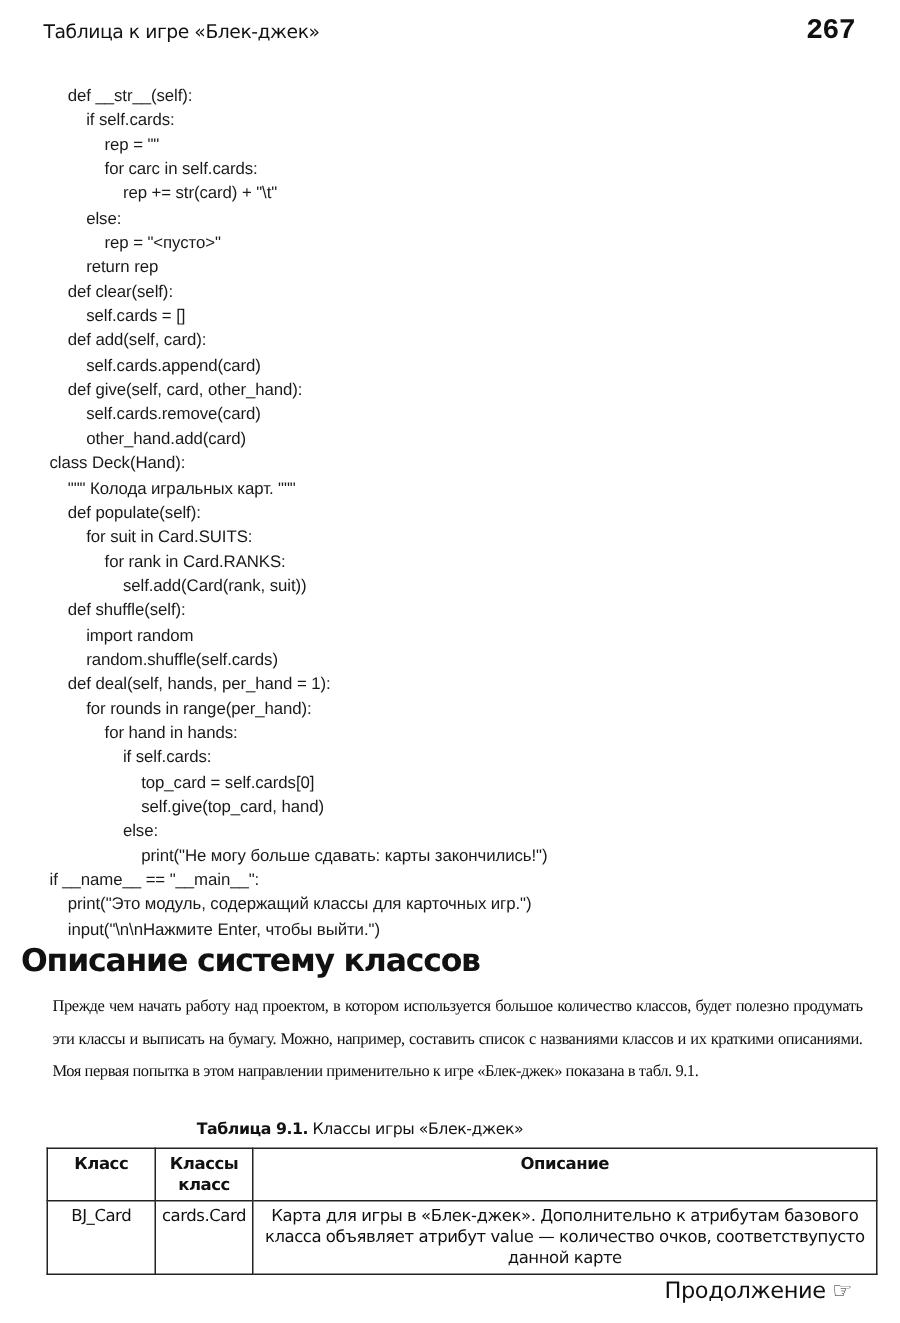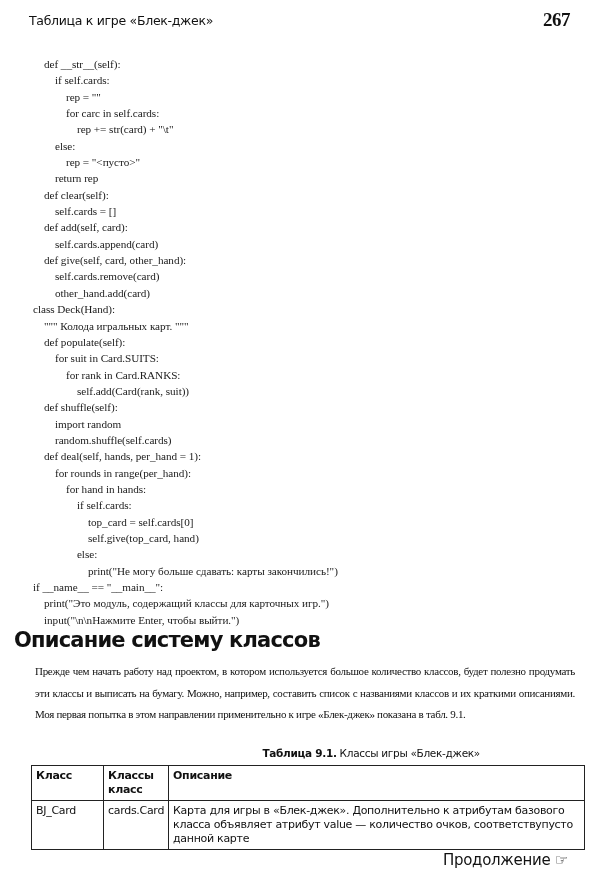--- a/index.html
+++ b/index.html
@@ -3,49 +3,49 @@
   <meta charset="utf-8">
   <style>
     html, body { margin: 0; padding: 0; background: #ffffff; }
     body { width: 600px; height: 882px; position: relative; overflow: hidden; color: #111; }
     .running-head {
       position: absolute; left: 29px; top: 13px;
       font-family: "DejaVu Sans", sans-serif; font-size: 12.5px; letter-spacing: -0.3px;
     }
     .page-number {
       position: absolute; right: 30px; top: 9px;
-      font-family: Liberation Serif, serif; font-weight: bold; font-size: 19px; letter-spacing: -0.5px;
+      font-family: Liberation Mono, monospace; font-weight: bold; font-size: 19px; letter-spacing: -0.5px;
     }
     .code {
       position: absolute; left: 33px; top: 56px; margin: 0;
-      font-family: Liberation Serif, serif; font-size: 11.2px; line-height: 16.35px;
+      font-family: Liberation Sans, sans-serif; font-size: 11.2px; line-height: 16.35px;
       letter-spacing: -0.05px; white-space: pre; color: #1a1a1a;
     }
     .code .line { display: block; height: 16.35px; }
     .section-title {
       position: absolute; left: 14px; top: 628px; margin: 0;
       font-family: "DejaVu Sans", sans-serif; font-weight: bold; font-size: 21px; letter-spacing: -0.8px;
     }
     .body-text {
       position: absolute; left: 35px; top: 661px; width: 540px; margin: 0;
       font-family: "Liberation Serif", serif; font-size: 11px; line-height: 21.5px;
       text-align: justify; letter-spacing: -0.3px;
     }
     .table-caption {
-      position: absolute; left: 0; width: 480px; top: 747px; text-align: right;
+      position: absolute; left: 0; width: 480px; top: 747px; text-align: center;
       font-family: "DejaVu Sans", sans-serif; font-size: 10.5px; letter-spacing: -0.3px;
     }
     .table-caption .cap-label { font-weight: bold; }
     table.classes {
       position: absolute; left: 31px; top: 765px; width: 554px;
       border-collapse: collapse; font-family: "DejaVu Sans", sans-serif; font-size: 11px;
       letter-spacing: -0.3px; line-height: 14px;
     }
     table.classes th, table.classes td {
-      border: 1.5px solid #222; vertical-align: top; text-align: left; padding: 3px 4px 3px 4px;
+      border: 1.5px solid #222; vertical-align: top; text-align: center; padding: 3px 4px 3px 4px;
     }
     table.classes th { font-weight: bold; }
     table.classes col.c1 { width: 72px; }
     table.classes col.c2 { width: 61px; }
     .continued {
       position: absolute; right: 32px; top: 851px;
       font-family: "DejaVu Sans", sans-serif; font-size: 15px; letter-spacing: -0.3px;
     }
   </style>
 </head>

